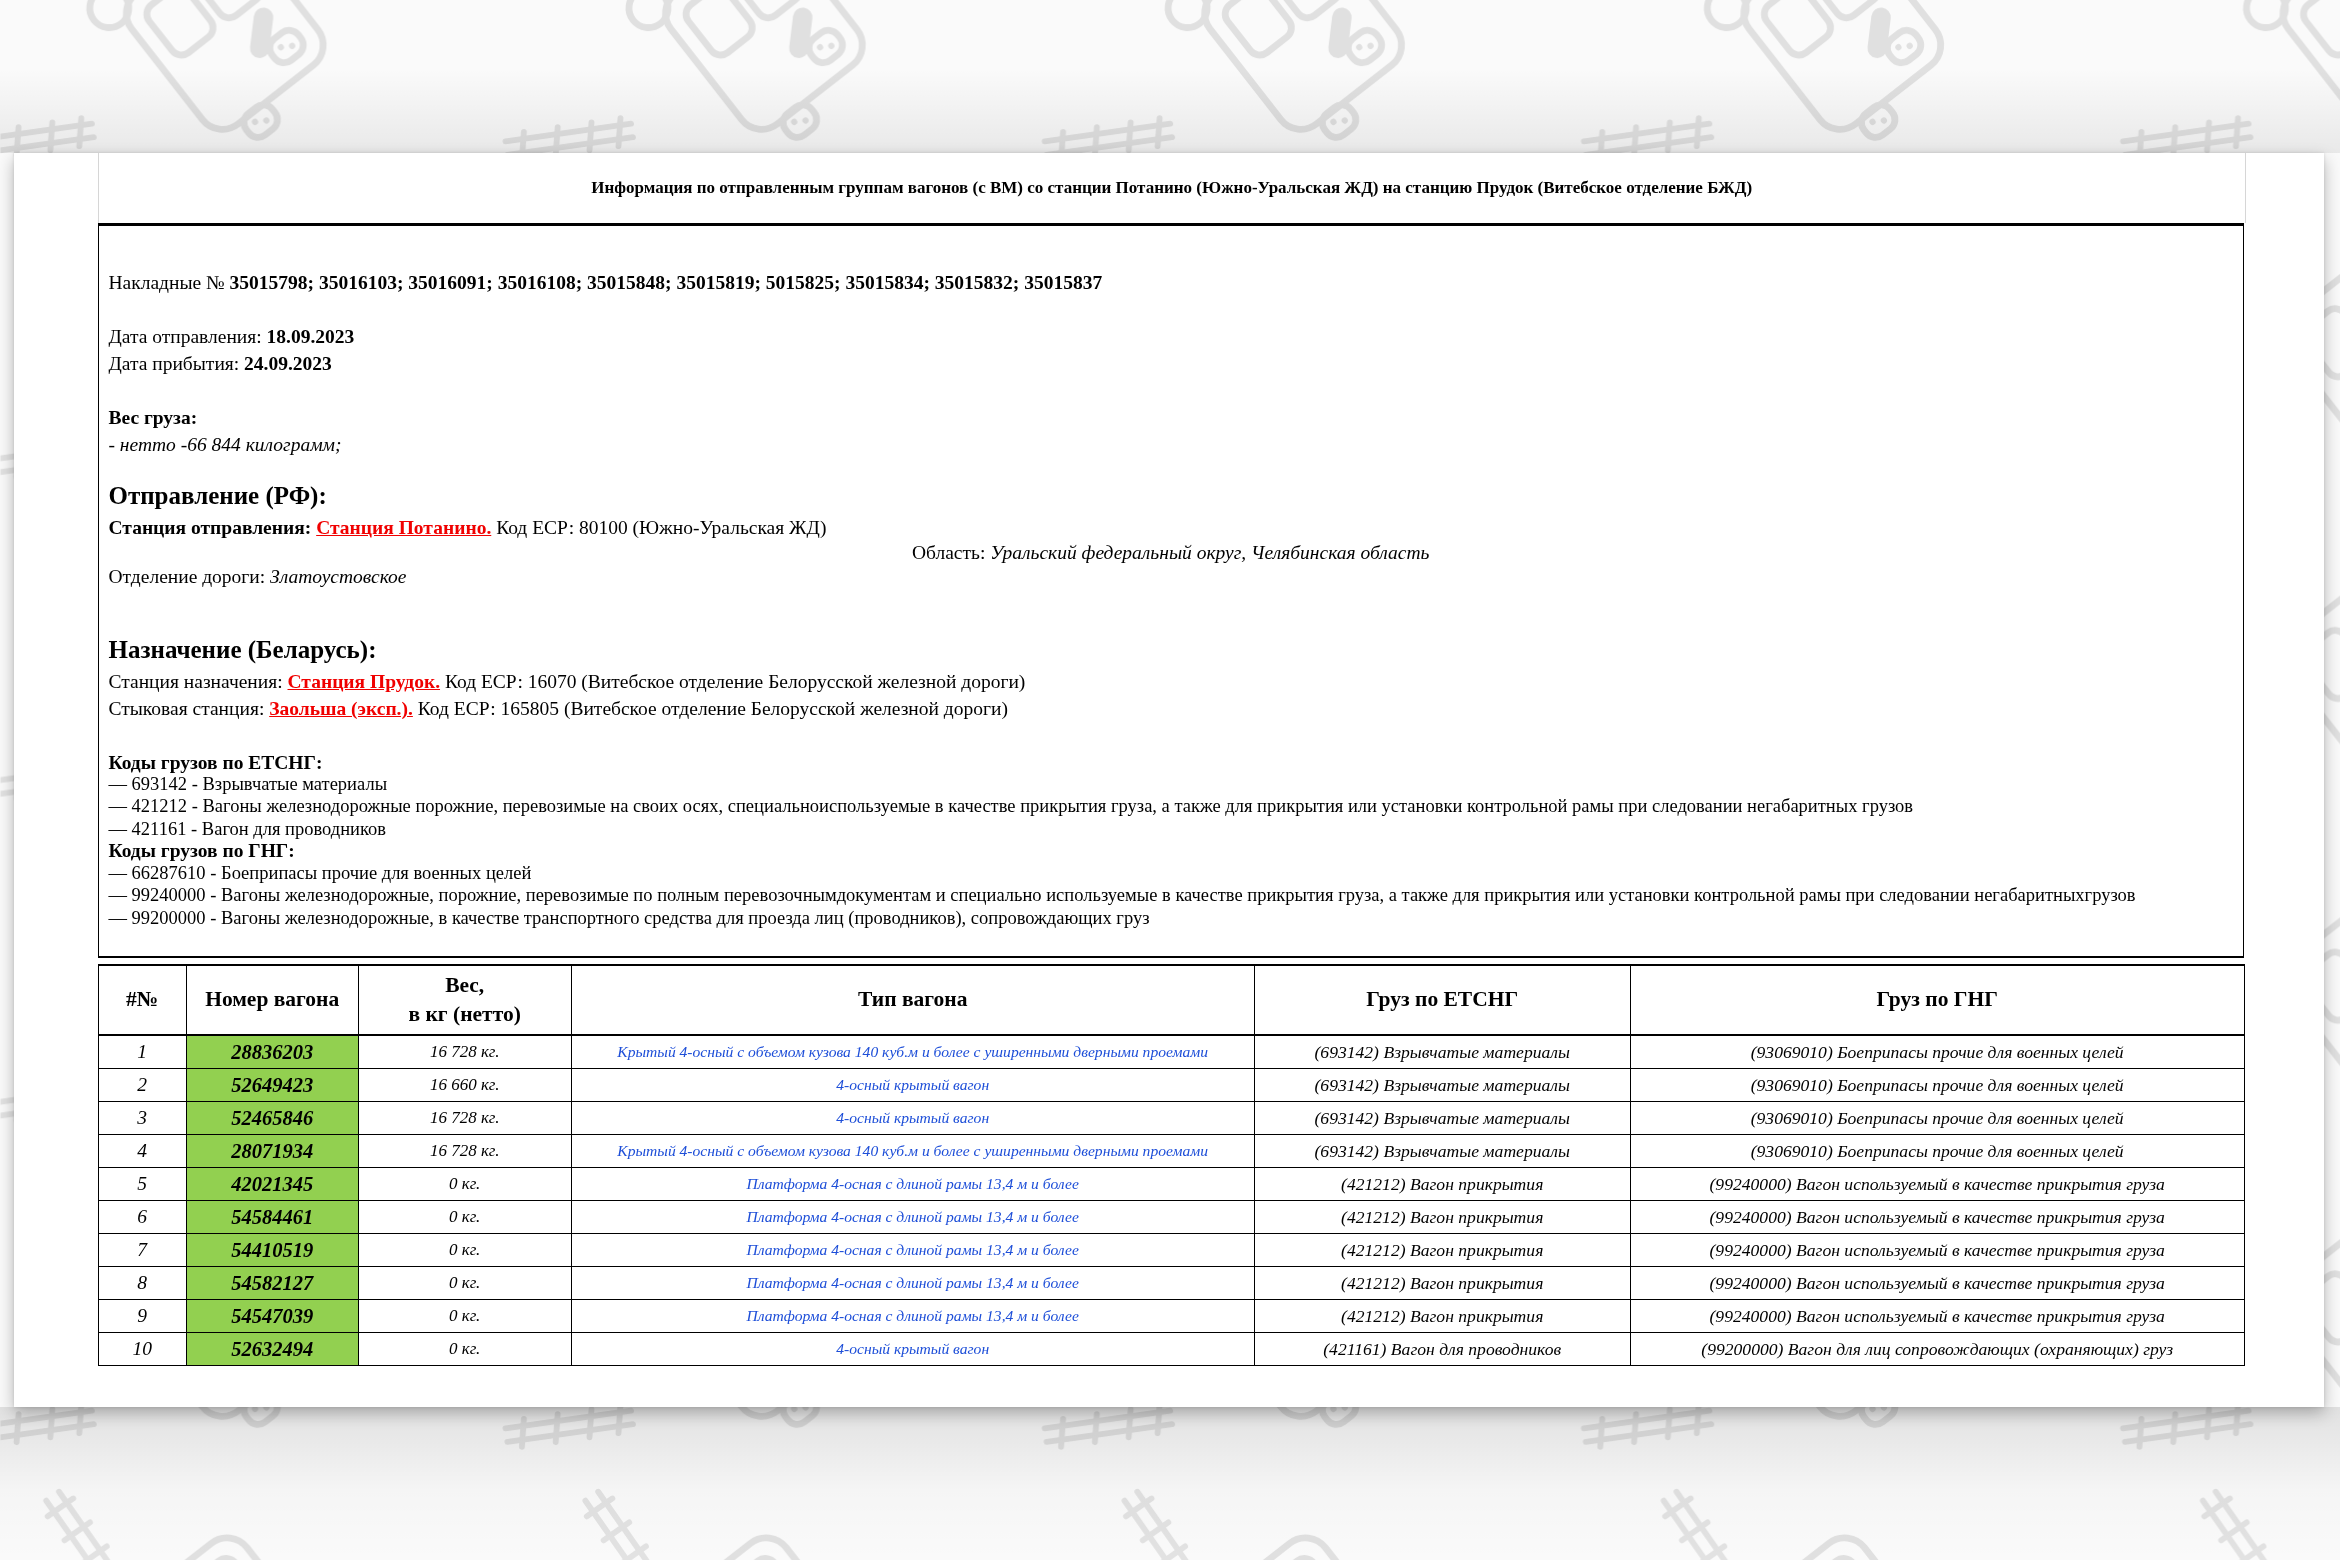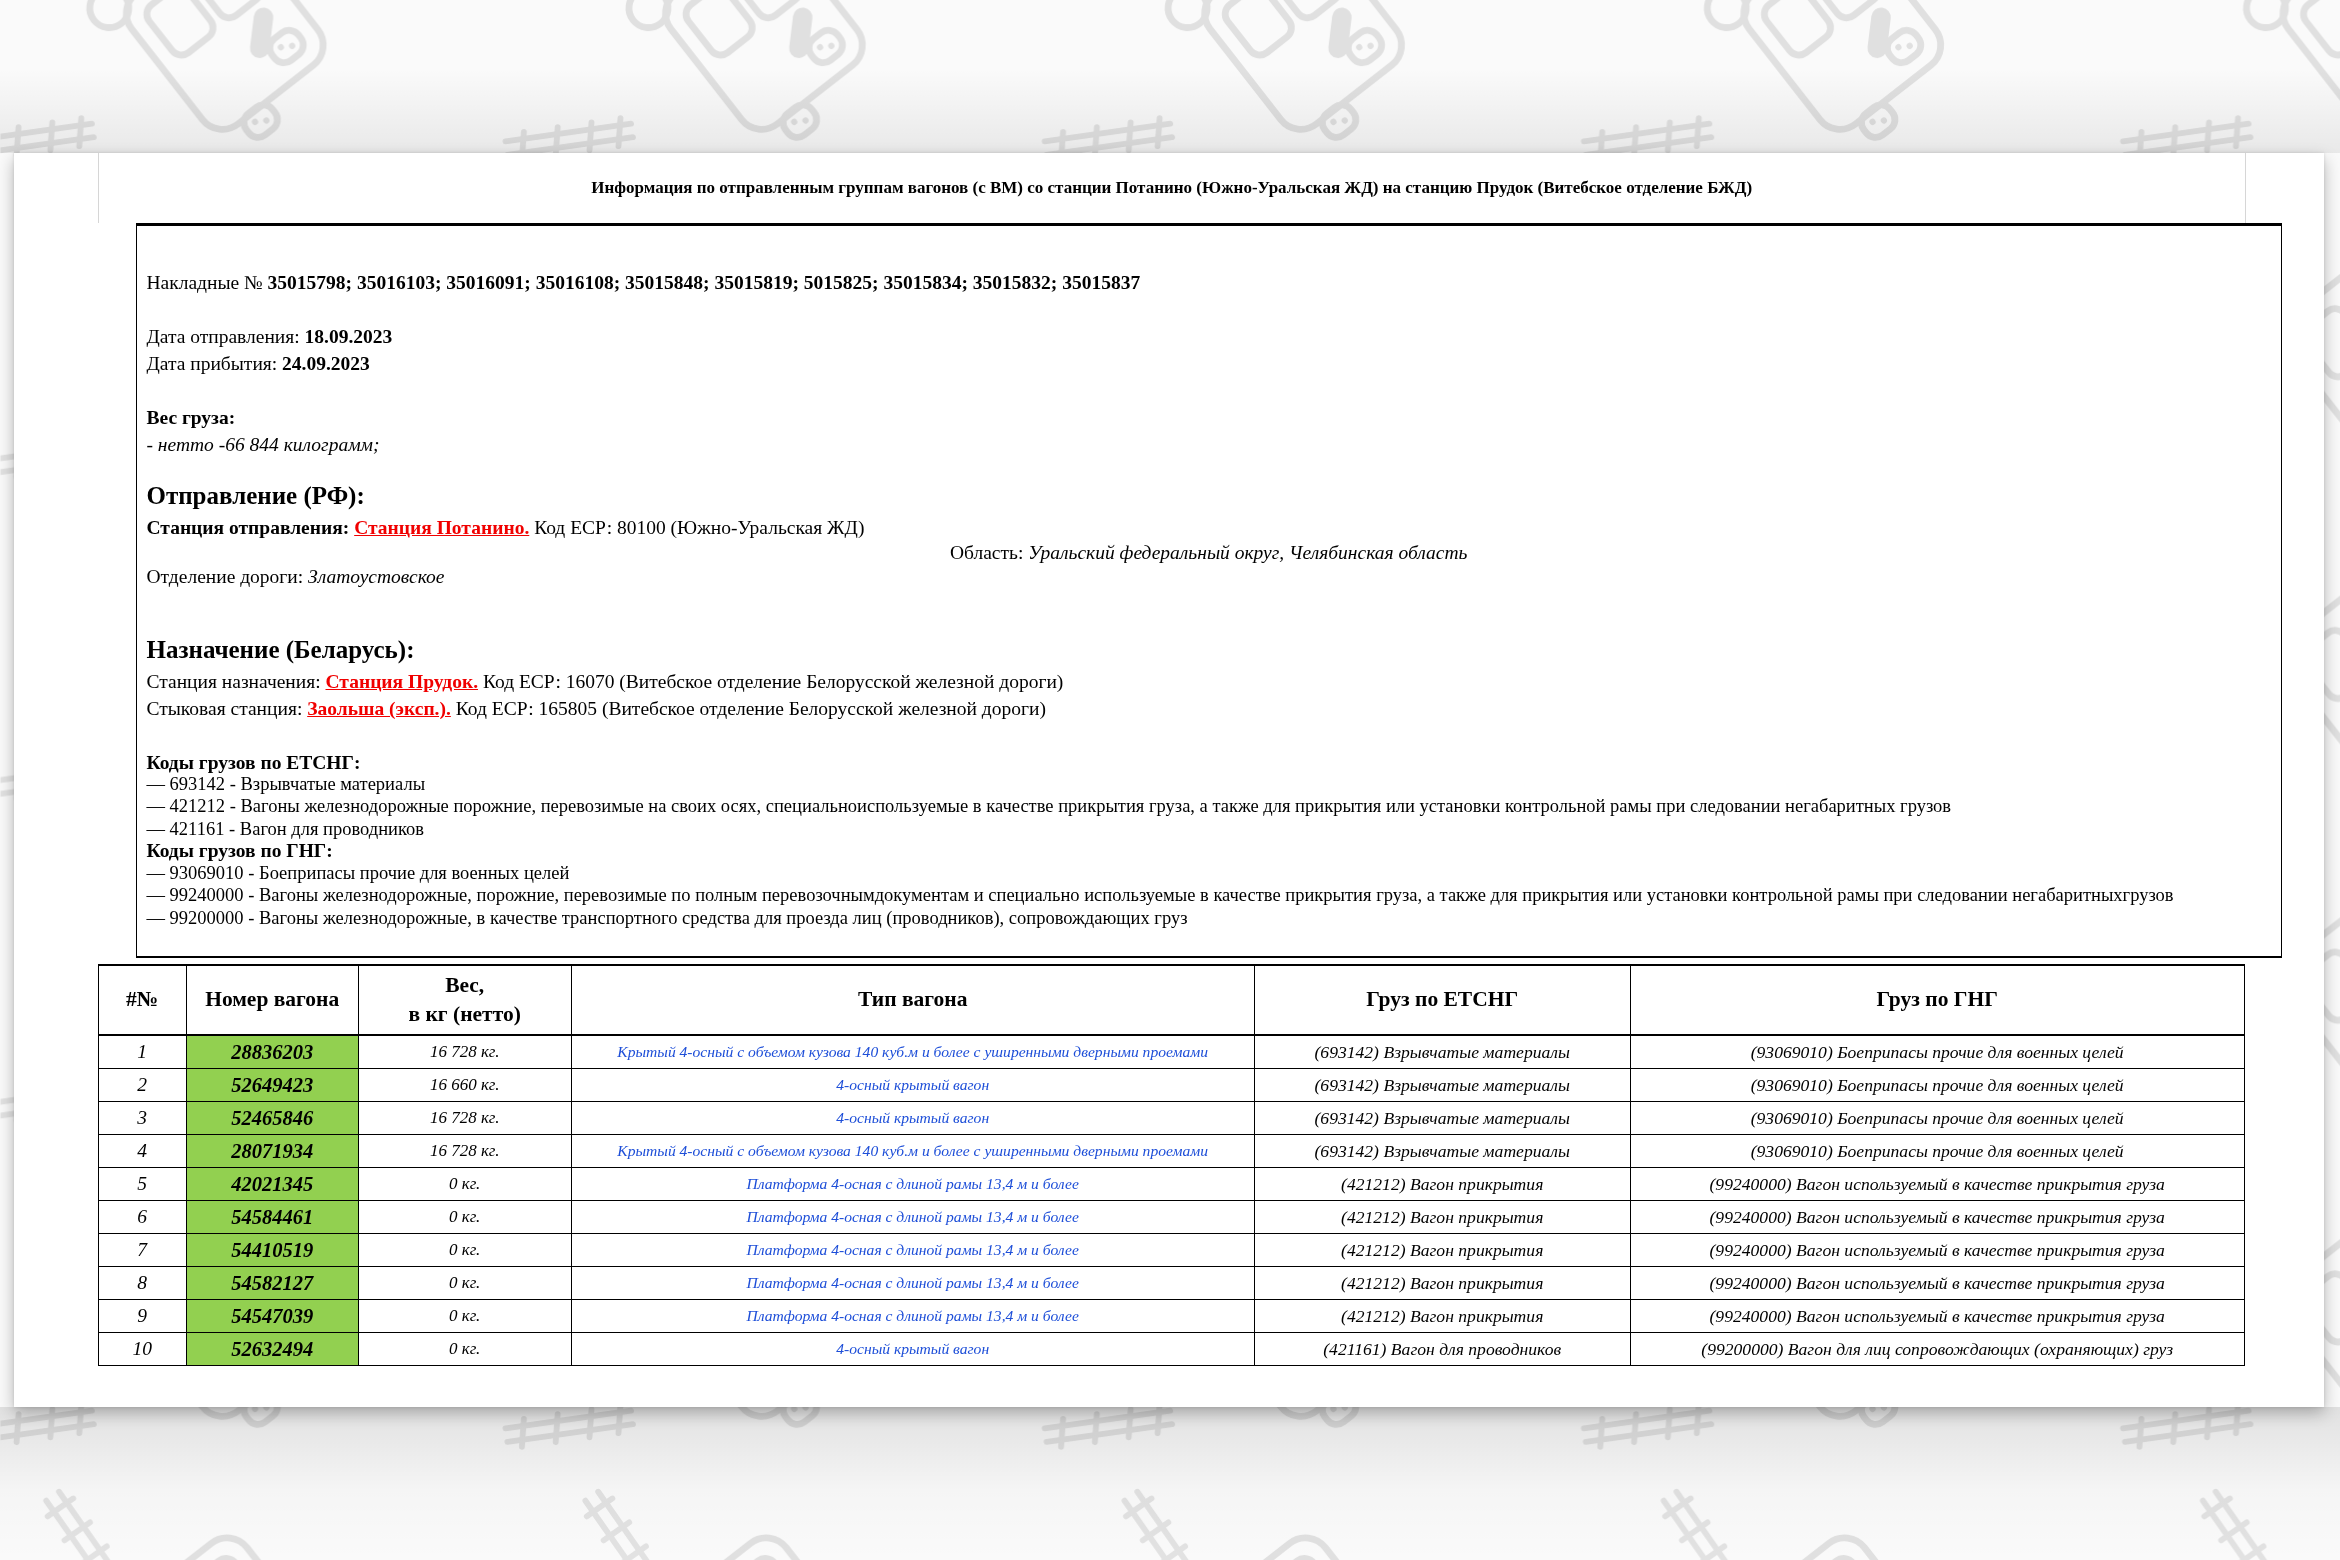--- a/index.html
+++ b/index.html
@@ -27,21 +27,20 @@
     position:absolute;left:84px;top:0;width:2146px;height:70px;
     border-left:1px solid #d6d6d6;border-right:1px solid #d6d6d6;
     display:flex;align-items:center;justify-content:center;
   }
   .doc-title{font-size:17px;font-weight:bold;text-align:center;}
   .info-box{
     position:absolute;left:84px;top:70px;width:2146px;height:735px;
     box-sizing:border-box;
     border:1.5px solid #000;border-top:3.9px solid #000;border-bottom:2.4px solid #000;
     background:#fff;
-    margin-left:38px;
   }
   .line{position:absolute;left:9.8px;right:9.8px;font-size:19.5px;white-space:nowrap;}
   .b{font-weight:bold;}
   .i{font-style:italic;}
   .section-heading{font-size:25px;font-weight:bold;}
   .doc-link{color:var(--red);font-weight:bold;text-decoration:underline;cursor:pointer;}
   .codes-wrap{position:absolute;left:9.8px;right:9.8px;}
   .codes-wrap .code-item{font-size:18.5px;height:22.4px;white-space:nowrap;overflow:hidden;}
 
   .wagon-table{
@@ -165,21 +164,21 @@
     <div class="codes-wrap" style="top:548px;">
 
     <div class="code-item">— 693142 - Взрывчатые материалы</div>
         <div class="code-item">— 421212 - Вагоны железнодорожные порожние, перевозимые на своих осях, специальноиспользуемые в качестве прикрытия груза, а также для прикрытия или установки контрольной рамы при следовании негабаритных грузов</div>
         <div class="code-item">— 421161 - Вагон для проводников</div>
       </div>
 
     <div class="line b" style="top:614px;">Коды грузов по ГНГ:</div>
     <div class="codes-wrap" style="top:637px;">
 
-    <div class="code-item">— 93069010 - Боеприпасы прочие для военных целей</div>
+    <div class="code-item">— 66287610 - Боеприпасы прочие для военных целей</div>
         <div class="code-item">— 99240000 - Вагоны железнодорожные, порожние, перевозимые по полным перевозочнымдокументам и специально используемые в качестве прикрытия груза, а также для прикрытия или установки контрольной рамы при следовании негабаритныхгрузов</div>
         <div class="code-item">— 99200000 - Вагоны железнодорожные, в качестве транспортного средства для проезда лиц (проводников), сопровождающих груз</div>
       </div>
 
   </div>
 
   <table class="wagon-table">
     <colgroup>
       <col class="col-num">
         <col class="col-wagon">

